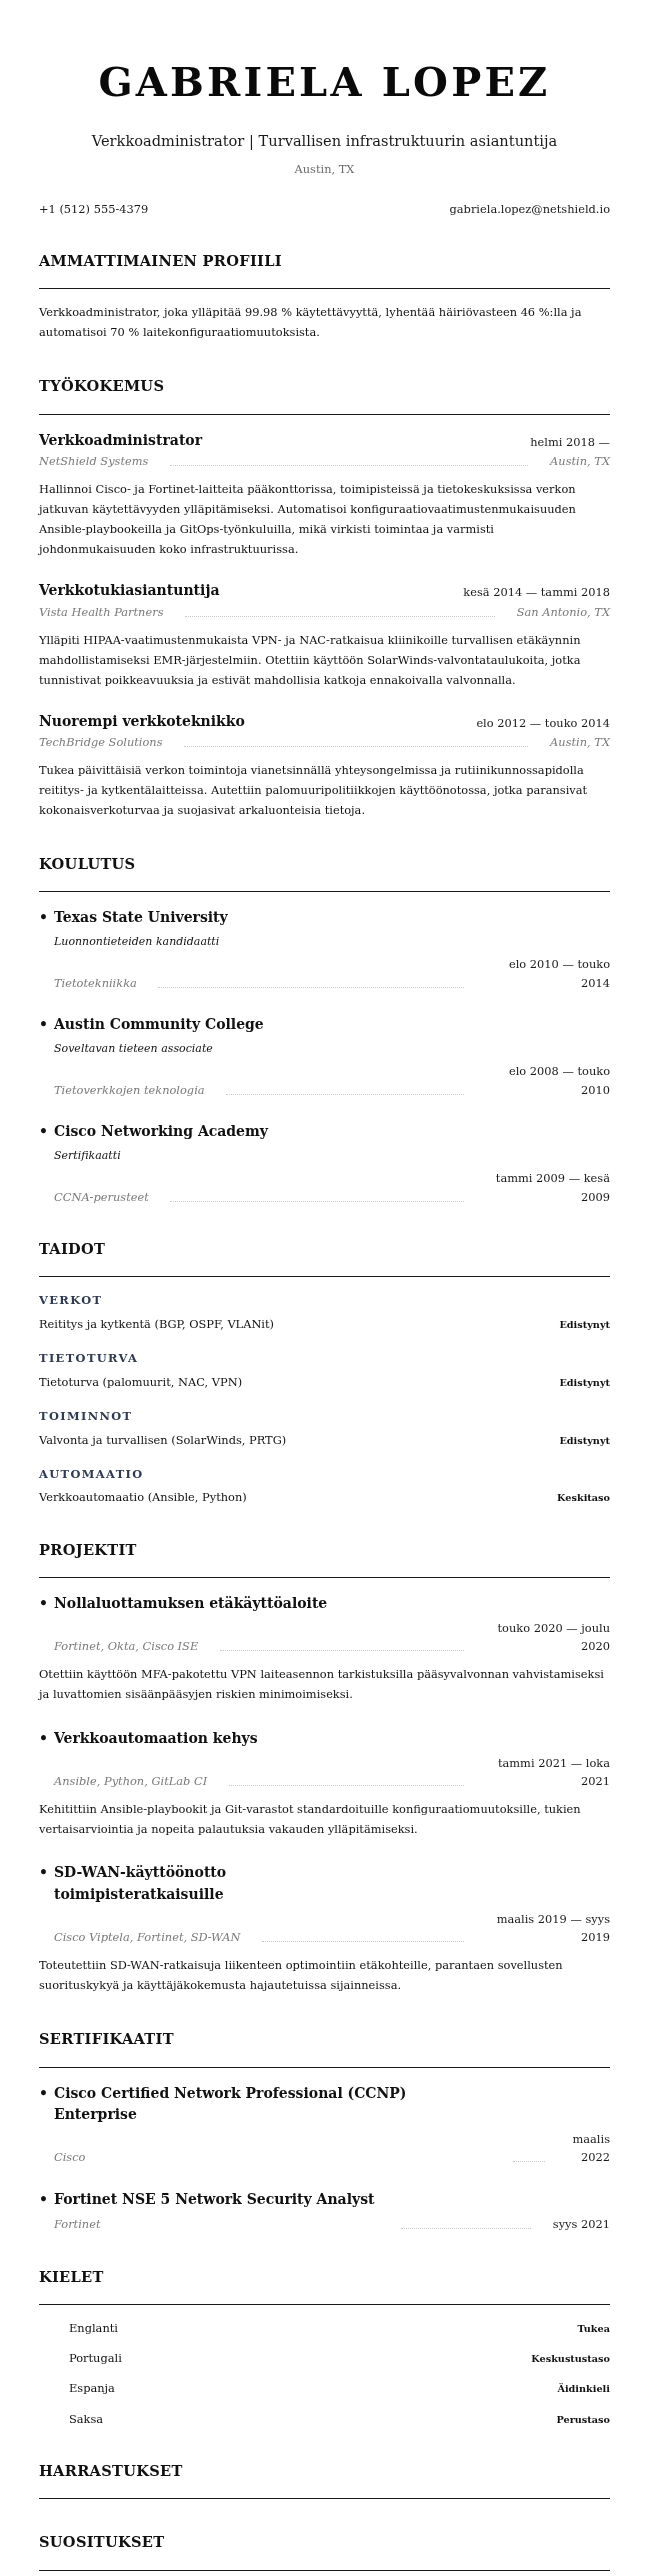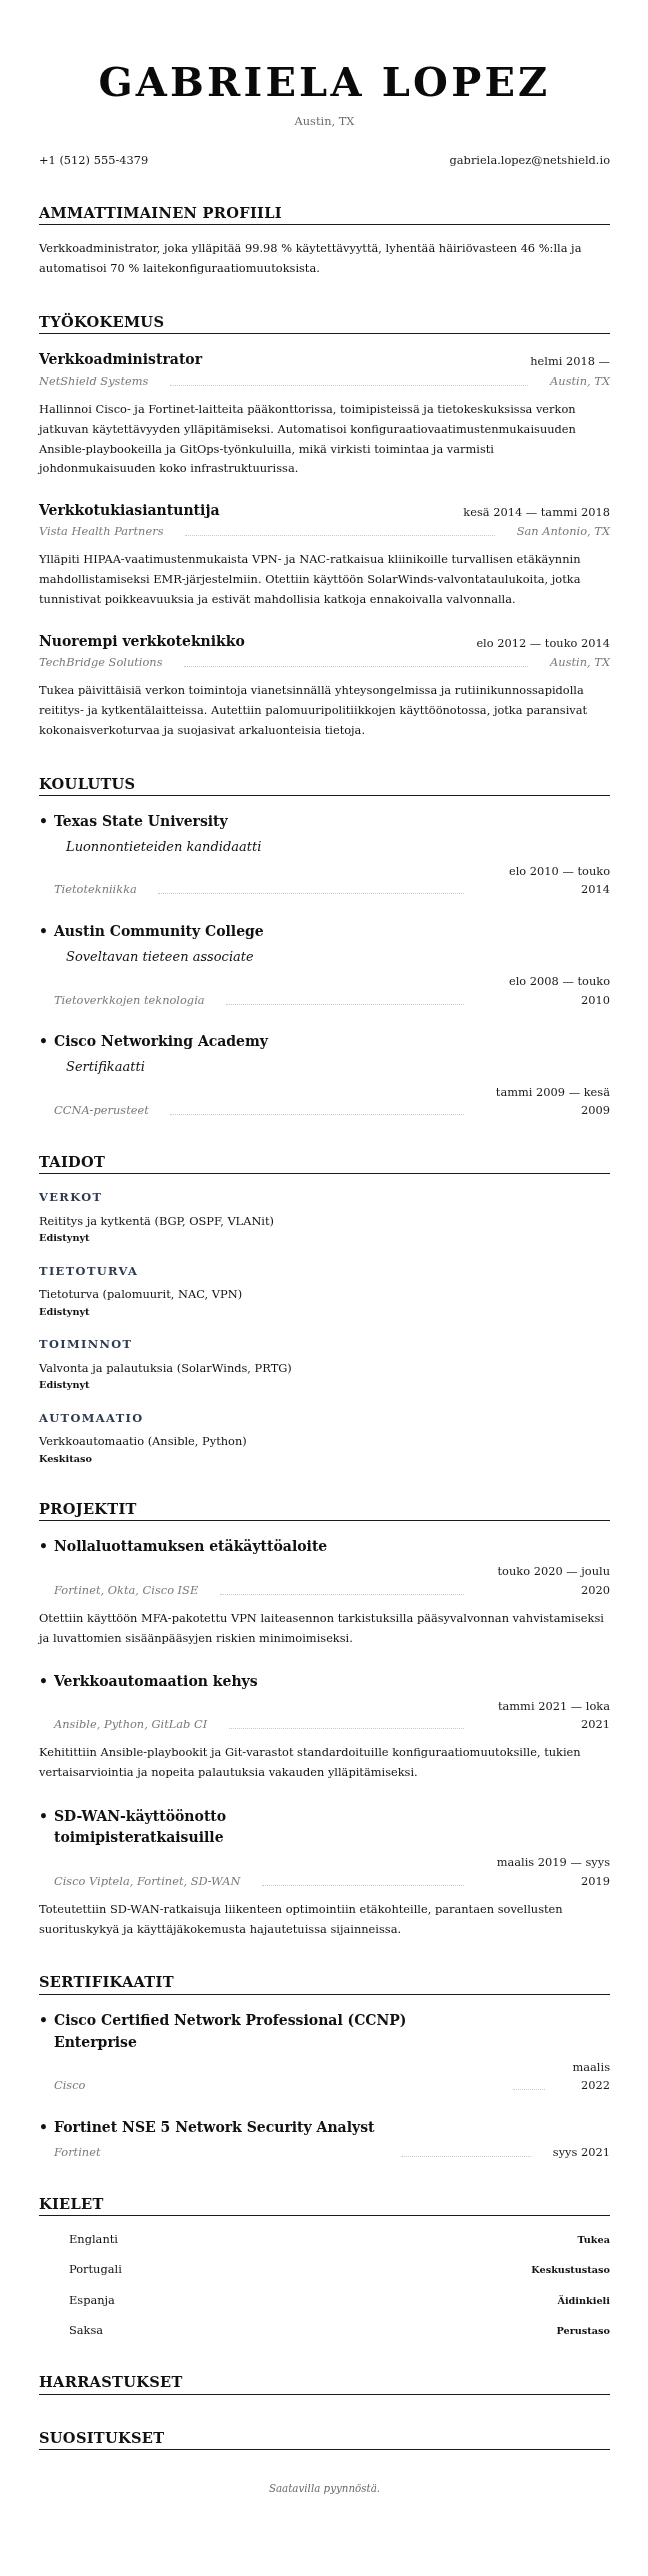--- a/index.html
+++ b/index.html
@@ -24,21 +24,21 @@
     .location { font-size: 11.4px; color: #6b6b6b; margin-top: 7.6px; }
     .contact-row {
       display: flex; justify-content: space-between; margin-top: 21.6px;
       font-size: 11.4px; color: #1a1a1a;
     }
 
     
     .section { margin-top: 31px; }
     .section-title {
       font-size: 14.6px; font-weight: 700; letter-spacing: 0.3px;
-      padding-bottom: 0; border-bottom: 1.6px solid #1a1a1a; color: #111;
+      padding-bottom: 16px; border-bottom: 1.6px solid #1a1a1a; color: #111;
     }
     .section-body { padding-top: 14px; }
 
     .profile-text { font-size: 11.4px; line-height: 1.75; }
 
     
     .job { margin-bottom: 19.5px; }
     .row { display: flex; align-items: flex-end; justify-content: space-between; }
     .job-title { font-size: 14px; font-weight: 700; }
     .dates { font-size: 11.4px; color: #1a1a1a; text-align: right; white-space: nowrap; }
@@ -50,31 +50,31 @@
     }
     .job-loc { font-style: italic; color: #7a7a7a; font-size: 11.4px; white-space: nowrap; }
     .desc { margin-top: 9.7px; font-size: 11.4px; line-height: 1.75; }
 
     
     .entry { margin-bottom: 21.6px; }
     .entry-head { display: flex; align-items: baseline; }
     .bullet { width: 15px; font-size: 14px; font-weight: 700; flex: none; }
     .entry-title { font-size: 14px; font-weight: 700; line-height: 1.55; }
     .entry-inner { padding-left: 15px; }
-    .degree { font-style: italic; font-size: 13px; margin-top: 4.3px; margin-left: 12px; }
+    .degree { font-style: italic; font-size: 11px; margin-top: 4.3px; }
     .entry-sub { display: flex; align-items: flex-end; margin-top: 4.3px; }
     .entry-sub .dates { max-width: 124px; white-space: normal; line-height: 1.6; }
 
     
     .skill-group { margin-bottom: 16px; }
     .skill-cat {
       font-size: 11.4px; font-weight: 700; letter-spacing: 1.4px;
       color: #2d3a4f; text-transform: uppercase;
     }
-    .skill-row { display: flex; justify-content: space-between; align-items: baseline; margin-top: 5.4px; flex-direction: column; }
+    .skill-row { display: flex; justify-content: space-between; align-items: baseline; margin-top: 5.4px; }
     .skill-name { font-size: 11.4px; }
     .skill-level { font-size: 9.7px; font-weight: 700; }
 
     
     .lang-row { display: flex; justify-content: space-between; align-items: baseline; margin-bottom: 12px; }
     .lang-name { font-size: 11.4px; margin-left: 30px; }
     .lang-level { font-size: 9.7px; font-weight: 700; }
 
     
     .tags { display: flex; flex-wrap: wrap; gap: 9.7px 6.5px; }
@@ -85,20 +85,21 @@
 
     .refs { text-align: center; font-style: italic; color: #6b6b6b; font-size: 10.3px; margin-top: 16px; }
   </style>
 </head>
 <body>
 
 <div class="page">
 
   <header class="header">
     <h1 class="name">GABRIELA LOPEZ</h1>
+    <div class="headline">Verkkoadministrator | Turvallisen infrastruktuurin asiantuntija</div>
     <div class="location">Austin, TX</div>
     <div class="contact-row">
       <span>+1 (512) 555-4379</span>
       <span>gabriela.lopez@netshield.io</span>
     </div>
   </header>
 
   <section class="section">
     <h2 class="section-title">AMMATTIMAINEN PROFIILI</h2>
     <div class="section-body">
@@ -213,21 +214,21 @@
       <div class="skill-group">
         <div class="skill-cat">TIETOTURVA</div>
         <div class="skill-row">
           <span class="skill-name">Tietoturva (palomuurit, NAC, VPN)</span>
           <span class="skill-level">Edistynyt</span>
         </div>
       </div>
       <div class="skill-group">
         <div class="skill-cat">TOIMINNOT</div>
         <div class="skill-row">
-          <span class="skill-name">Valvonta ja palautuksia (SolarWinds, PRTG)</span>
+          <span class="skill-name">Valvonta ja turvallisen (SolarWinds, PRTG)</span>
           <span class="skill-level">Edistynyt</span>
         </div>
       </div>
       <div class="skill-group">
         <div class="skill-cat">AUTOMAATIO</div>
         <div class="skill-row">
           <span class="skill-name">Verkkoautomaatio (Ansible, Python)</span>
           <span class="skill-level">Keskitaso</span>
         </div>
       </div>

